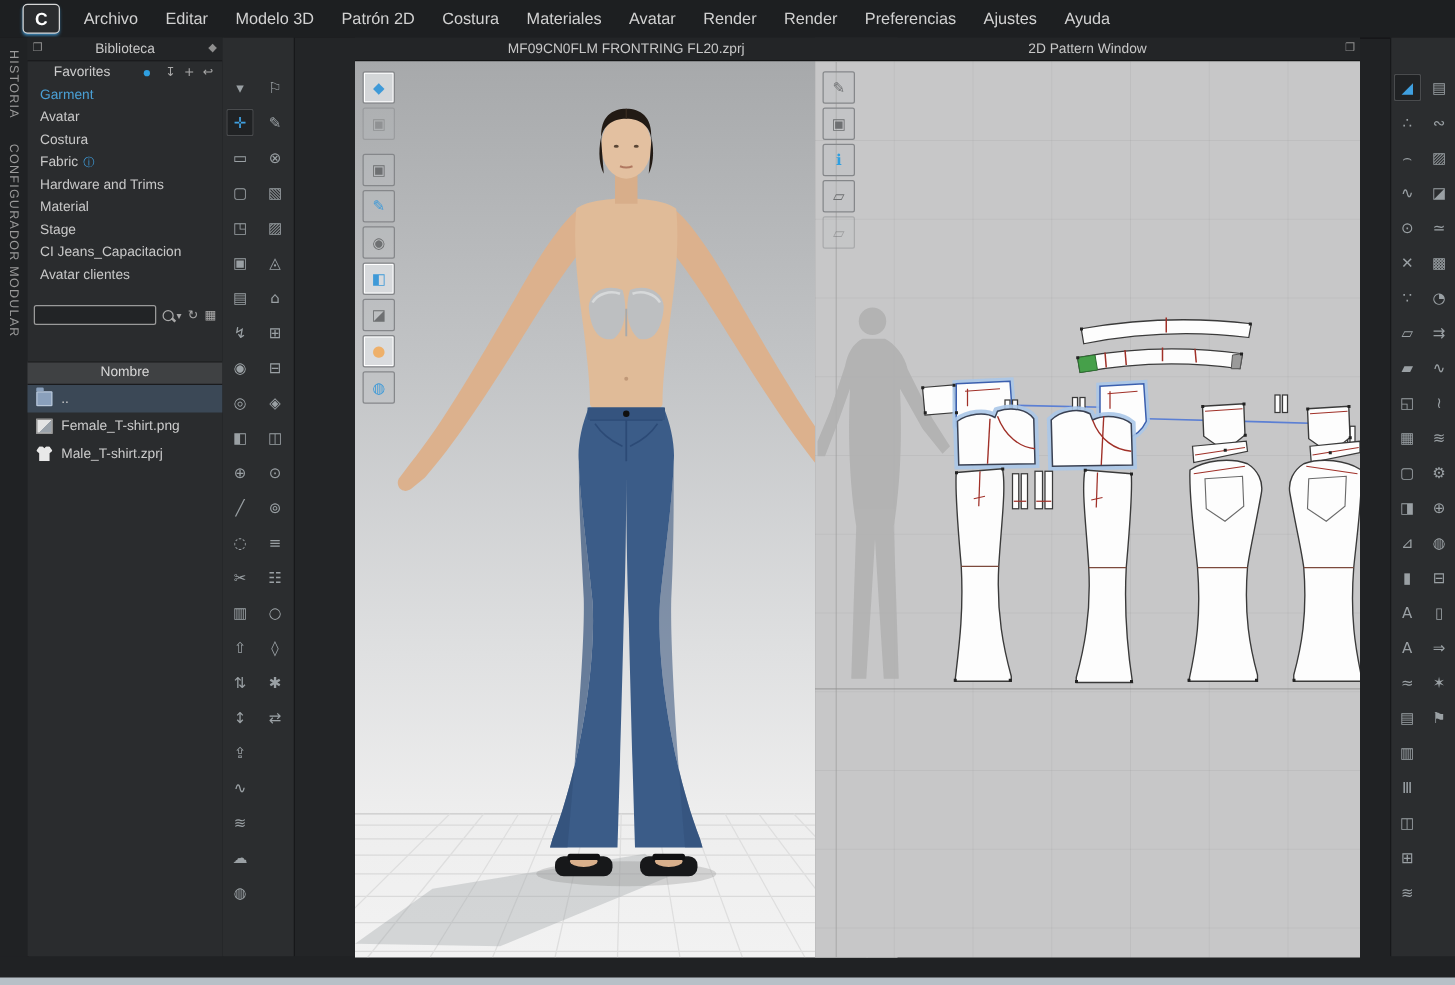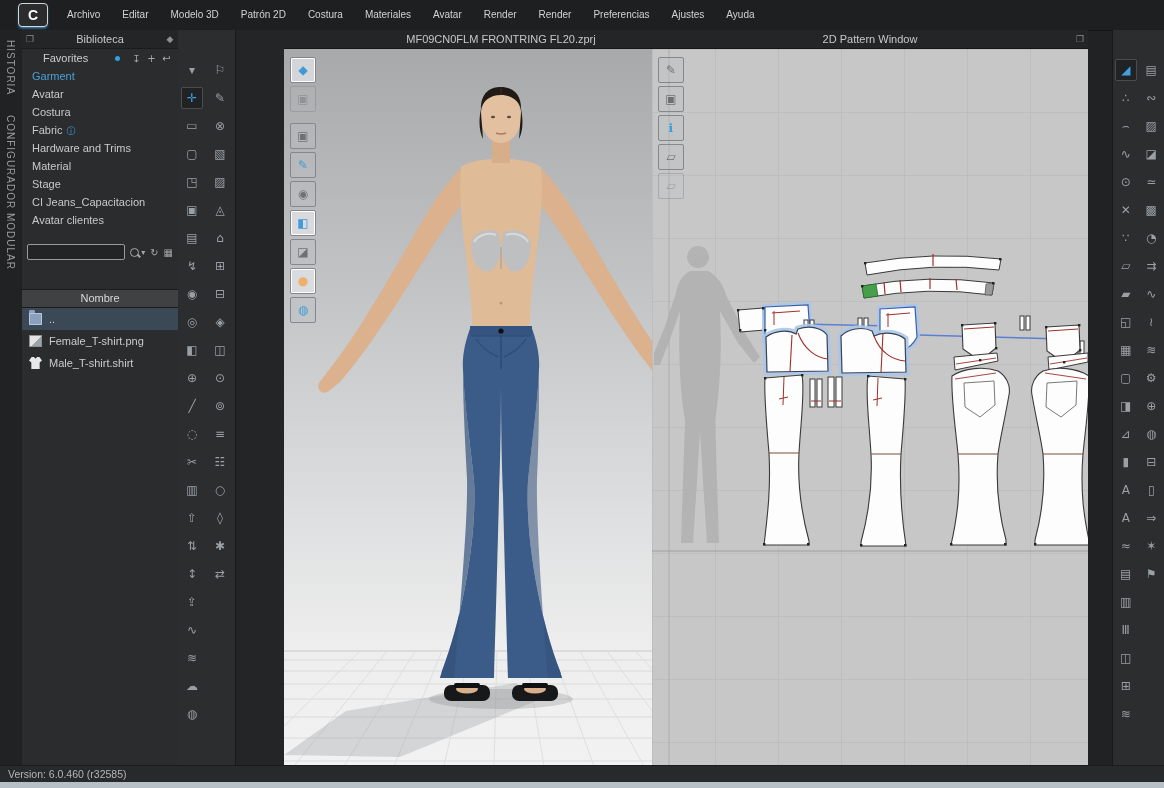--- a/index.html
+++ b/index.html
@@ -7,21 +7,21 @@
        font-family:"Liberation Sans",sans-serif;color:#cfcfcf;font-size:11px;
        -webkit-user-select:none;user-select:none;}
   .ico{font-family:"DejaVu Sans",sans-serif;}
 
   
   #menubar{position:absolute;left:0;top:0;width:1164px;height:30px;background:#1d1f21;
            border-bottom:1px solid #141517;display:flex;align-items:center;}
   #logo{width:28px;height:22px;margin:0 8px 0 18px;border:1px solid #d6d6d6;border-radius:4px;
         background:#2a2c2e;color:#fff;font-weight:bold;font-size:14px;text-align:center;line-height:22px;
         box-shadow:0 2px 3px -1px #3fa0e0;}
-  .menu-item{padding:0 11px;height:30px;line-height:30px;font-size:10px;color:#d2d2d2;cursor:default;}
+  .menu-item{padding:0 11px;height:30px;line-height:30px;font-size:13px;color:#d2d2d2;cursor:default;}
 
   
   #vtabs{position:absolute;left:0;top:30px;width:22px;height:735px;background:#202224;border-right:1px solid #191a1c;}
   .vtab{writing-mode:vertical-rl;color:#9b9b9b;font-size:10px;letter-spacing:1px;
         padding:10px 0;margin-left:5px;white-space:nowrap;}
 
   
   #library{position:absolute;left:22px;top:30px;width:156px;height:735px;background:#2a2c2e;
            border-right:1px solid #17181a;}
   .panel-title{height:18px;background:#232527;border-bottom:1px solid #1a1b1d;display:flex;align-items:center;
@@ -193,21 +193,21 @@
           <span>..</span>
         </div>
 
         <div class="file-row">
           <span class="fi image"></span>
           <span>Female_T-shirt.png</span>
         </div>
 
         <div class="file-row">
           <span class="fi shirt"></span>
-          <span>Male_T-shirt.shirt</span>
+          <span>Male_T-shirt.zprj</span>
         </div>
       </div>
   </div>
 
   <div id="tools3d">
     <div class="toolcol">
 
     <div class="tool-btn ico">▾</div>
         <div class="tool-btn ico active">✛</div>
         <div class="tool-btn ico">▭</div>
@@ -570,18 +570,15 @@
         <div class="tool-btn ico">⊕</div>
         <div class="tool-btn ico">◍</div>
         <div class="tool-btn ico">⊟</div>
         <div class="tool-btn ico">▯</div>
         <div class="tool-btn ico">⇒</div>
         <div class="tool-btn ico">✶</div>
         <div class="tool-btn ico">⚑</div>
       </div>
   </div>
 
-  <div id="statusbar">
-    <span>Version: 6.0.460 (r32585)</span>
-  </div>
   <div id="bottomstrip"></div>
 
 </div>
 
 </body></html>

